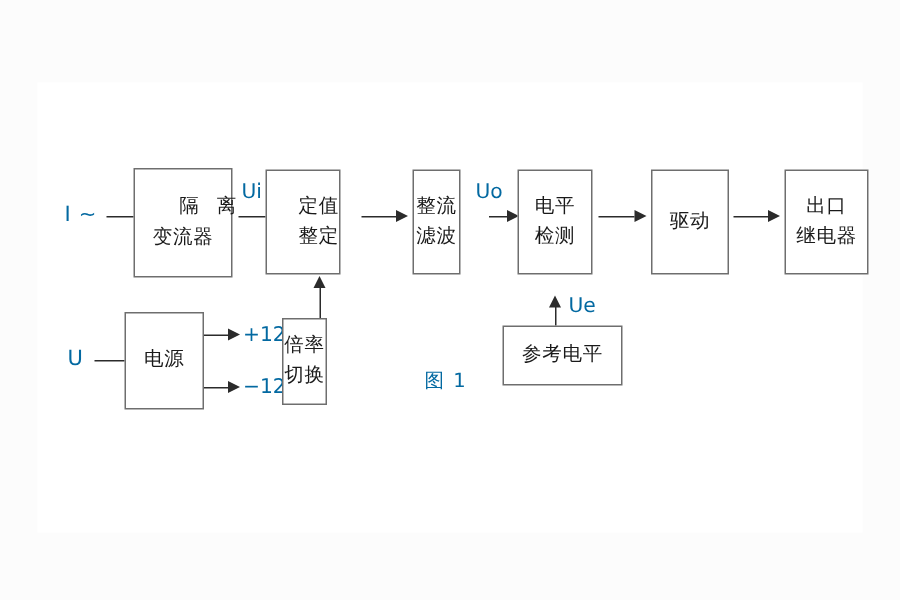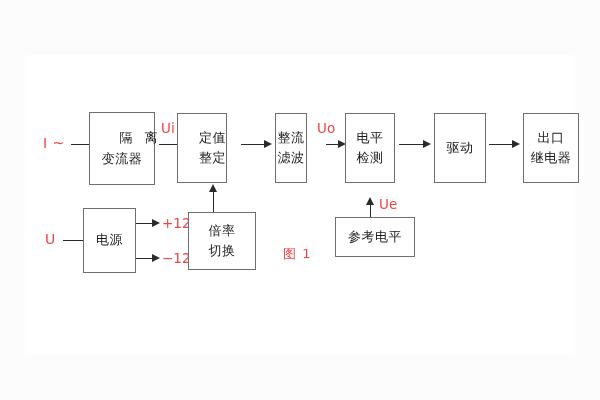--- a/index.html
+++ b/index.html
@@ -67,21 +67,21 @@
   .arrow-u {
     position: absolute;
     width: 0; height: 0;
     border-left: 4.5px solid transparent;
     border-right: 4.5px solid transparent;
     border-bottom: 8px solid #2b2b2b;
   }
   
   .label {
     position: absolute;
-    color: #ef4444;
+    color: #0369a1;
     font-size: 13px;
     white-space: nowrap;
   }
   .label.sig { font-size: 13.5px; }
   .label.port { font-size: 14px; letter-spacing: 0.5px; }
   .label.cap { font-size: 13px; letter-spacing: 1px; }
 </style>
 </head>
 <body>
 
@@ -148,21 +148,21 @@
     </div>
 
     <div class="hline" style="left:111px; top:168px; width:16px;"></div>
     <div class="arrow-r" style="left:127px; top:163.5px;"></div>
     <div class="label sig" style="left:137px; top:160px;">+12V</div>
 
     <div class="hline" style="left:111px; top:203px; width:16px;"></div>
     <div class="arrow-r" style="left:127px; top:198.5px;"></div>
     <div class="label sig" style="left:137px; top:195px;">−12V</div>
 
-    <div class="block" style="left:163px; top:157px; width:68px; height:58px;">
+    <div class="block" style="left:163px; top:157px; width:30px; height:58px;">
       <span class="ln">倍率</span>
       <span class="ln">切换</span>
     </div>
 
     <div class="vline" style="left:188px; top:136px; height:21px;"></div>
     <div class="arrow-u" style="left:183.5px; top:129px;"></div>
 
     <div class="vline" style="left:345px; top:149px; height:18px;"></div>
     <div class="arrow-u" style="left:340.5px; top:142px;"></div>
     <div class="label sig" style="left:354px; top:141px;">Ue</div>

